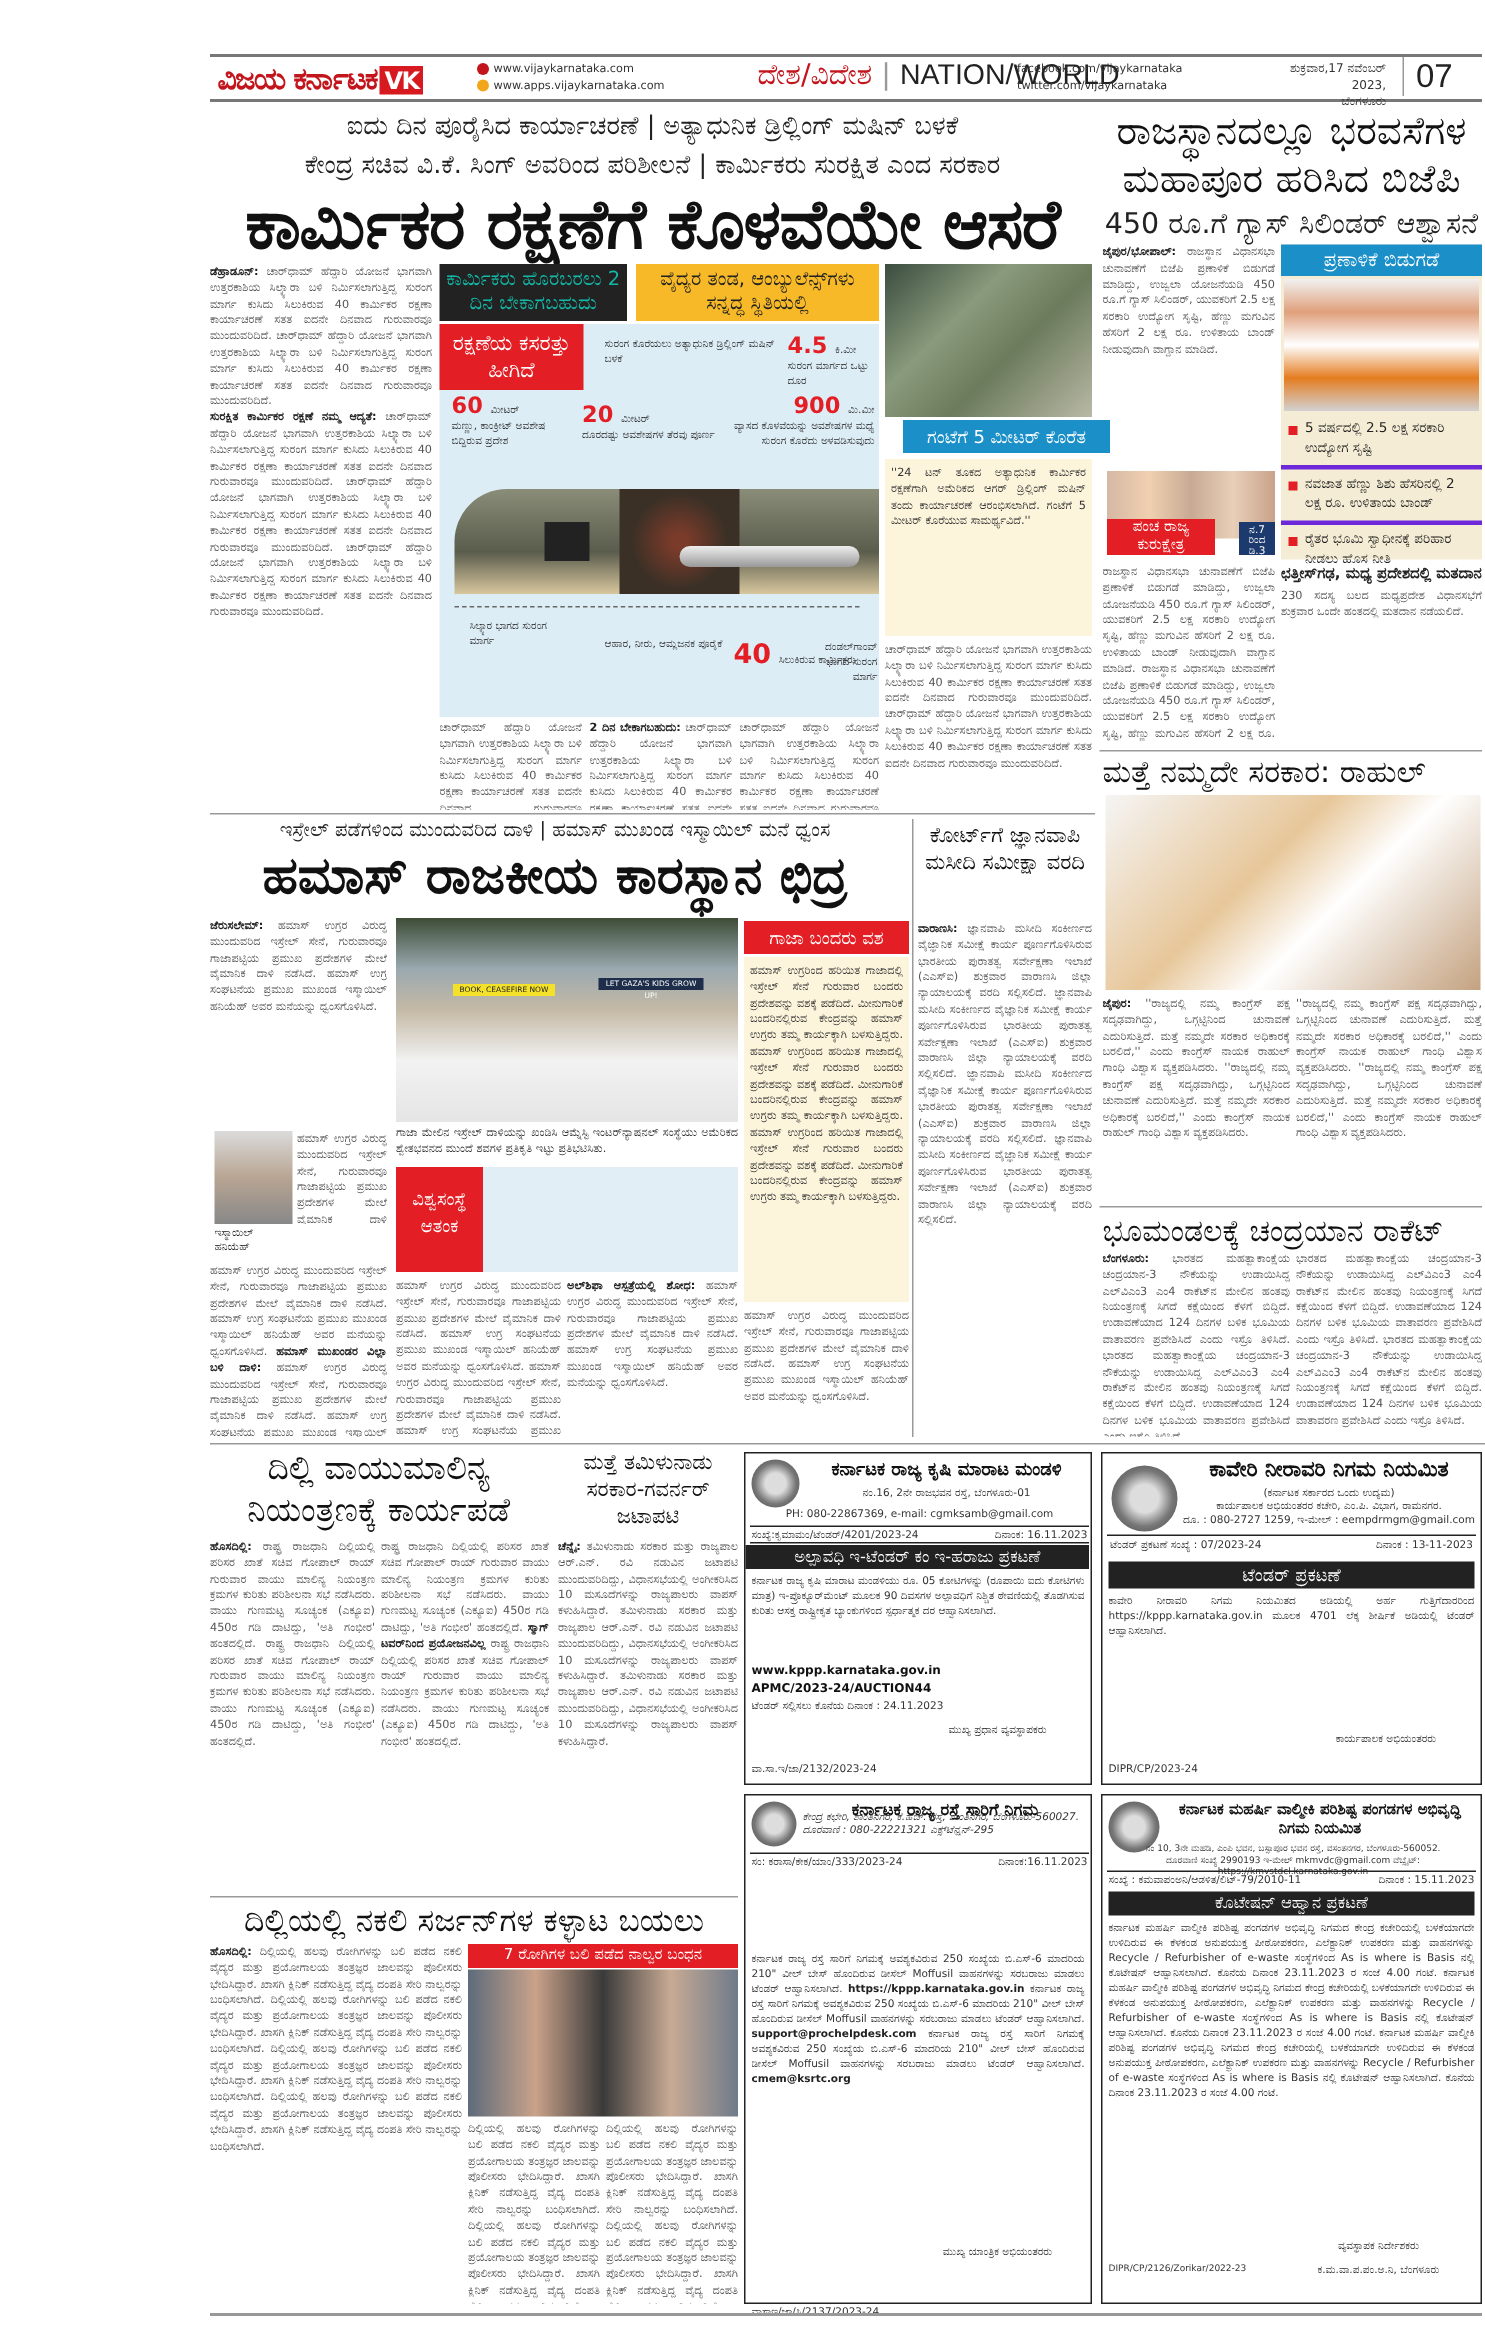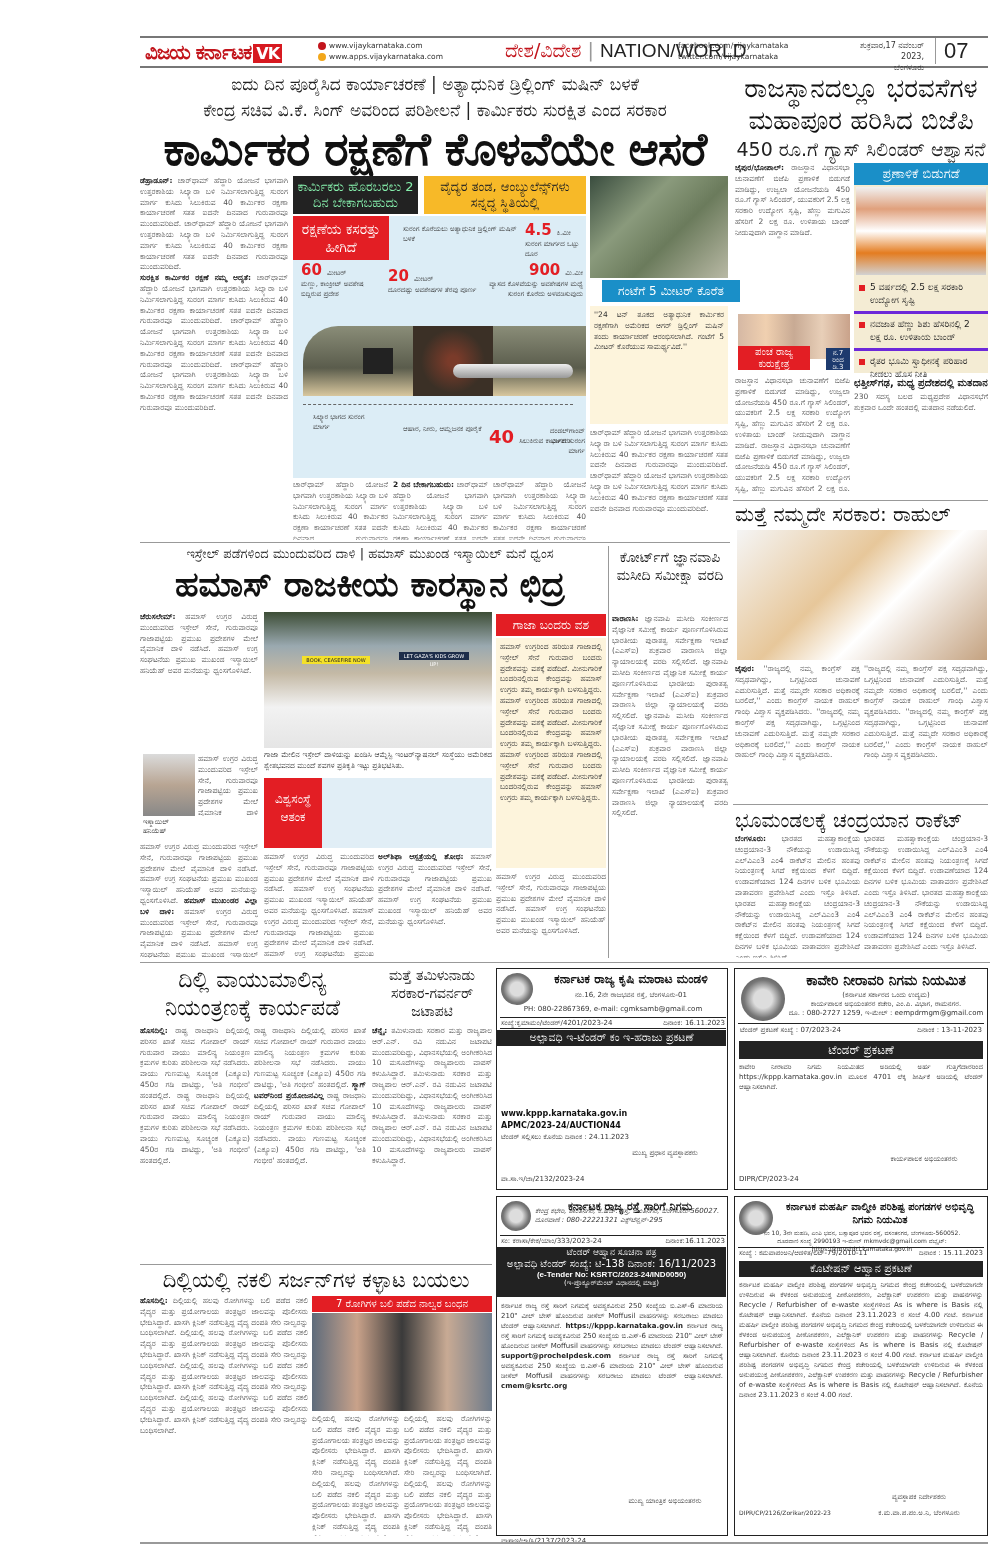--- a/index.html
+++ b/index.html
@@ -20,21 +20,21 @@
   .weblinks .dot{display:inline-block;width:8px;height:8px;border-radius:50%;margin-right:3px;vertical-align:middle;}
   .section{left:505px;top:39px;font-size:19px;color:#c2151c;}
   .section .en{color:#222;font-family:"Liberation Sans",sans-serif;font-size:19px;text-align:right;}
   .social{left:678px;top:40px;font-size:7.5px;color:#333;line-height:11px;}
   .dateline{left:838px;top:40px;font-size:8px;color:#333;text-align:right;line-height:11px;width:86px;}
   .pageno{left:935px;top:38px;font-size:22px;color:#222;font-family:"Liberation Sans",sans-serif;border-left:1px solid #999;padding-left:8px;}
 
   
   .kicker{font-size:17px;color:#222;text-align:center;}
   .lead-head{font-size:46px;font-weight:bold;color:#111;text-align:center;letter-spacing:-1px;}
-  .boxdark{background:#222;color:#86efac;text-align:center;font-size:13px;line-height:16px;padding:3px;}
+  .boxdark{background:#222;color:#14b8a6;text-align:center;font-size:13px;line-height:16px;padding:3px;}
   .boxyellow{background:#f7b928;color:#222;text-align:center;font-size:13px;line-height:16px;padding:3px;}
   .boxred{background:#e31e24;color:#fff;text-align:center;font-size:14px;line-height:18px;padding:4px;}
   .boxblue{background:#1a8fc8;color:#fff;text-align:center;font-size:12px;padding:4px;margin-left:12px;}
   .infographic{background:#dcedf6;}
   .numred{color:#e31e24;font-weight:bold;font-size:15px;}
   .smalltxt{font-size:7px;color:#333;line-height:10px;}
 
   
   .rhead{font-size:26px;color:#111;text-align:center;line-height:32px;}
   .rsub{font-size:19px;color:#222;text-align:center;}
@@ -206,20 +206,21 @@
 <div class="abs ad" style="left:496px;top:968px;width:232px;height:222px;">
   <div class="abs emblem" style="left:4px;top:4px;width:32px;height:32px;"></div>
   <div class="abs" style="left:40px;top:3px;width:188px;font-size:12px;font-weight:bold;color:#111;text-align:center;">ಕರ್ನಾಟಕ ರಾಜ್ಯ ಕೃಷಿ ಮಾರಾಟ ಮಂಡಳಿ</div>
   <div class="abs ad-small" style="left:40px;top:22px;width:188px;text-align:center;">ನಂ.16, 2ನೇ ರಾಜಭವನ ರಸ್ತೆ, ಬೆಂಗಳೂರು-01</div>
   <div class="abs ad-small" style="left:4px;top:36px;width:224px;text-align:center;">PH: 080-22867369, e-mail: cgmksamb@gmail.com</div>
   <div class="abs ad-small" style="left:3px;top:48px;width:226px;border-top:1px solid #222;border-bottom:1px solid #222;padding:1px;display:flex;justify-content:space-between;">
       <span>ಸಂಖ್ಯೆ:ಕೃಮಾಮಂ/ಟೆಂಡರ್/4201/2023-24</span>
       <span>ದಿನಾಂಕ: 16.11.2023</span>
     </div>
   <div class="abs ad-bar" style="left:0;top:61px;width:229px;height:16px;line-height:16px;">ಅಲ್ಪಾವಧಿ ಇ-ಟೆಂಡರ್ ಕಂ ಇ-ಹರಾಜು ಪ್ರಕಟಣೆ</div>
+  <div class="abs txtblock" style="left:4px;top:80px;width:222px;height:58px;color:#333;font-size:7px;line-height:10px;">ಕರ್ನಾಟಕ ರಾಜ್ಯ ಕೃಷಿ ಮಾರಾಟ ಮಂಡಳಿಯು ರೂ. 05 ಕೋಟಿಗಳನ್ನು (ರೂಪಾಯಿ ಐದು ಕೋಟಿಗಳು ಮಾತ್ರ) ಇ-ಪ್ರೊಕ್ಯೂರ್‌ಮೆಂಟ್ ಮೂಲಕ 90 ದಿವಸಗಳ ಅಲ್ಪಾವಧಿಗೆ ನಿಶ್ಚಿತ ಠೇವಣಿಯಲ್ಲಿ ತೊಡಗಿಸುವ ಕುರಿತು ಆಸಕ್ತ ರಾಷ್ಟ್ರೀಕೃತ ಬ್ಯಾಂಕುಗಳಿಂದ ಸ್ಪರ್ಧಾತ್ಮಕ ದರ ಆಹ್ವಾನಿಸಲಾಗಿದೆ.</div>
   <div class="abs" style="left:4px;top:140px;width:222px;font-size:8px;font-weight:bold;color:#111;">www.kppp.karnataka.gov.in</div>
   <div class="abs" style="left:4px;top:152px;width:222px;font-size:8px;font-weight:bold;color:#111;">APMC/2023-24/AUCTION44</div>
   <div class="abs ad-small" style="left:4px;top:164px;width:222px;">ಟೆಂಡರ್ ಸಲ್ಲಿಸಲು ಕೊನೆಯ ದಿನಾಂಕ : 24.11.2023</div>
   <div class="abs ad-small" style="left:110px;top:180px;width:116px;text-align:center;">ಮುಖ್ಯ ಪ್ರಧಾನ ವ್ಯವಸ್ಥಾಪಕರು</div>
   <div class="abs ad-small" style="left:4px;top:206px;width:222px;">ವಾ.ಸಾ.ಇ/ಜಾ/2132/2023-24</div>
 </div>
 
 <div class="abs ad" style="left:734px;top:968px;width:254px;height:222px;">
   <div class="abs emblem" style="left:6px;top:8px;"></div>
   <div class="abs" style="left:52px;top:3px;width:198px;font-size:14px;font-weight:bold;color:#111;text-align:center;">ಕಾವೇರಿ ನೀರಾವರಿ ನಿಗಮ ನಿಯಮಿತ</div>
@@ -237,26 +238,20 @@
 </div>
 
 <div class="abs ad" style="left:496px;top:1196px;width:232px;height:340px;">
   <div class="abs emblem" style="left:4px;top:4px;width:30px;height:30px;"></div>
   <div class="abs" style="left:38px;top:3px;width:190px;font-size:11px;font-weight:bold;color:#111;text-align:center;">ಕರ್ನಾಟಕ ರಾಜ್ಯ ರಸ್ತೆ ಸಾರಿಗೆ ನಿಗಮ</div>
   <div class="abs ad-small" style="left:38px;top:10px;width:190px;text-align:left;line-height:9px;font-style:italic;">ಕೇಂದ್ರ ಕಛೇರಿ, ಶಾಂತಿನಗರ, ಕೆ.ಹೆಚ್. ರಸ್ತೆ, ಶಾಂತಿನಗರ, ಬೆಂಗಳೂರು-560027. ದೂರವಾಣಿ : 080-22221321 ಎಕ್ಸ್‌ಟೆನ್ಷನ್-295</div>
   <div class="abs ad-small" style="left:3px;top:38px;width:226px;border-top:1px solid #222;padding:1px;display:flex;justify-content:space-between;">
       <span>ಸಂ: ಕರಾಸಾ/ಕೇಕ/ಯಾಂ/333/2023-24</span>
       <span>ದಿನಾಂಕ:16.11.2023</span>
     </div>
-  <div class="abs" style="left:0;top:50px;width:229px;height:50px;background:#222;color:#fff;text-align:center;">
-    <div style="font-size:9px;">ಟೆಂಡರ್ ಆಹ್ವಾನ ಸೂಚನಾ ಪತ್ರ</div>
-    <div style="font-size:10px;">ಅಲ್ಪಾವಧಿ ಟೆಂಡರ್ ಸಂಖ್ಯೆ: ಟಿ-138 ದಿನಾಂಕ: 16/11/2023</div>
-    <div style="font-size:8px;font-weight:bold;font-family:'Liberation Sans',sans-serif;">(e-Tender No: KSRTC/2023-24/IND0050)</div>
-    <div style="font-size:7px;">(ಇ-ಪ್ರೊಕ್ಯೂರ್‌ಮೆಂಟ್ ವಿಧಾನದಲ್ಲಿ ಮಾತ್ರ)</div>
-  </div>
   <div class="abs txtblock" style="left:4px;top:104px;width:222px;height:176px;color:#333;font-size:7px;line-height:10px;"><span>ಕರ್ನಾಟಕ ರಾಜ್ಯ ರಸ್ತೆ ಸಾರಿಗೆ ನಿಗಮಕ್ಕೆ ಅವಶ್ಯಕವಿರುವ 250 ಸಂಖ್ಯೆಯ ಬಿ.ಎಸ್-6 ಮಾದರಿಯ 210" ವೀಲ್ ಬೇಸ್ ಹೊಂದಿರುವ ಡೀಸೆಲ್ Moffusil ವಾಹನಗಳನ್ನು ಸರಬರಾಜು ಮಾಡಲು ಟೆಂಡರ್ ಆಹ್ವಾನಿಸಲಾಗಿದೆ.</span> <b>https://kppp.karnataka.gov.in</b> <span>ಕರ್ನಾಟಕ ರಾಜ್ಯ ರಸ್ತೆ ಸಾರಿಗೆ ನಿಗಮಕ್ಕೆ ಅವಶ್ಯಕವಿರುವ 250 ಸಂಖ್ಯೆಯ ಬಿ.ಎಸ್-6 ಮಾದರಿಯ 210" ವೀಲ್ ಬೇಸ್ ಹೊಂದಿರುವ ಡೀಸೆಲ್ Moffusil ವಾಹನಗಳನ್ನು ಸರಬರಾಜು ಮಾಡಲು ಟೆಂಡರ್ ಆಹ್ವಾನಿಸಲಾಗಿದೆ.</span> <b>support@procheIpdesk.com</b> <span>ಕರ್ನಾಟಕ ರಾಜ್ಯ ರಸ್ತೆ ಸಾರಿಗೆ ನಿಗಮಕ್ಕೆ ಅವಶ್ಯಕವಿರುವ 250 ಸಂಖ್ಯೆಯ ಬಿ.ಎಸ್-6 ಮಾದರಿಯ 210" ವೀಲ್ ಬೇಸ್ ಹೊಂದಿರುವ ಡೀಸೆಲ್ Moffusil ವಾಹನಗಳನ್ನು ಸರಬರಾಜು ಮಾಡಲು ಟೆಂಡರ್ ಆಹ್ವಾನಿಸಲಾಗಿದೆ.</span> <b>cmem@ksrtc.org</b></div>
   <div class="abs ad-small" style="left:110px;top:300px;width:116px;text-align:center;">ಮುಖ್ಯ ಯಾಂತ್ರಿಕ ಅಭಿಯಂತರರು</div>
   <div class="abs ad-small" style="left:4px;top:324px;width:222px;margin-top:16px;">ವಾಸಾಇ/ಜಾ/ಸಿ/2137/2023-24</div>
 </div>
 
 <div class="abs ad" style="left:734px;top:1196px;width:254px;height:340px;">
   <div class="abs emblem" style="left:4px;top:4px;width:34px;height:34px;"></div>
   <div class="abs" style="left:40px;top:3px;width:210px;font-size:10px;font-weight:bold;color:#111;text-align:center;line-height:13px;">ಕರ್ನಾಟಕ ಮಹರ್ಷಿ ವಾಲ್ಮೀಕಿ ಪರಿಶಿಷ್ಟ ಪಂಗಡಗಳ ಅಭಿವೃದ್ಧಿ ನಿಗಮ ನಿಯಮಿತ</div>
   <div class="abs ad-small" style="left:4px;top:32px;width:246px;text-align:center;font-size:6px;">ನಂ 10, 3ನೇ ಮಹಡಿ, ಎಂಪಿ ಭವನ, ಬಸ್ಸಾಪೂರ ಭವನ ರಸ್ತೆ, ವಸಂತನಗರ, ಬೆಂಗಳೂರು-560052.</div>
   <div class="abs ad-small" style="left:4px;top:40px;width:246px;text-align:center;font-size:6px;">ದೂರವಾಣಿ ಸಂಖ್ಯೆ 2990193 ಇ-ಮೇಲ್ mkmvdc@gmail.com ವೆಬ್ಸೈಟ್: https://kmvstdcl.karnataka.gov.in</div>

